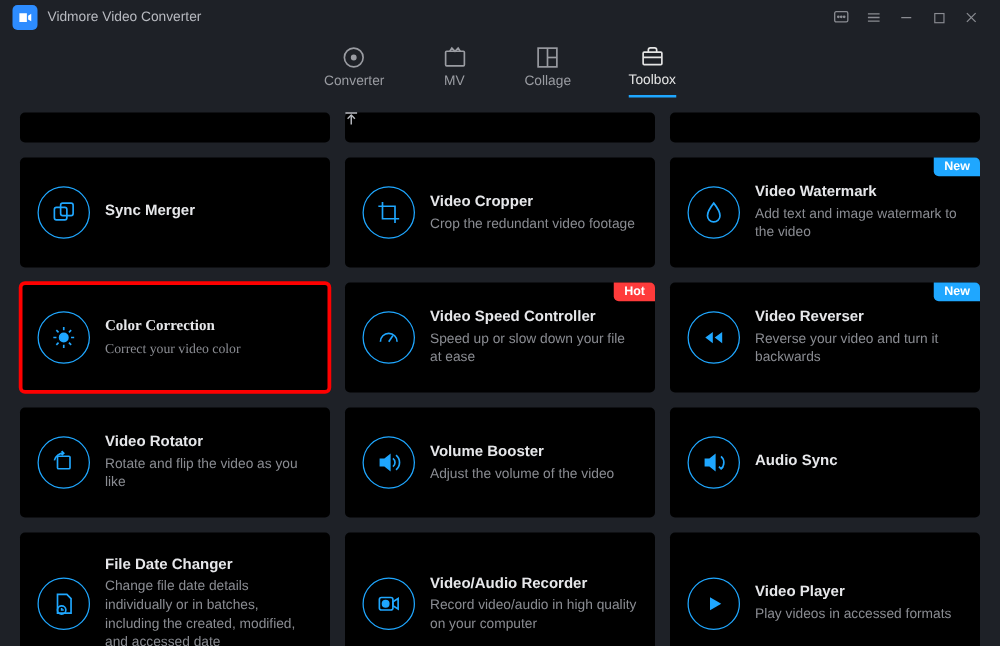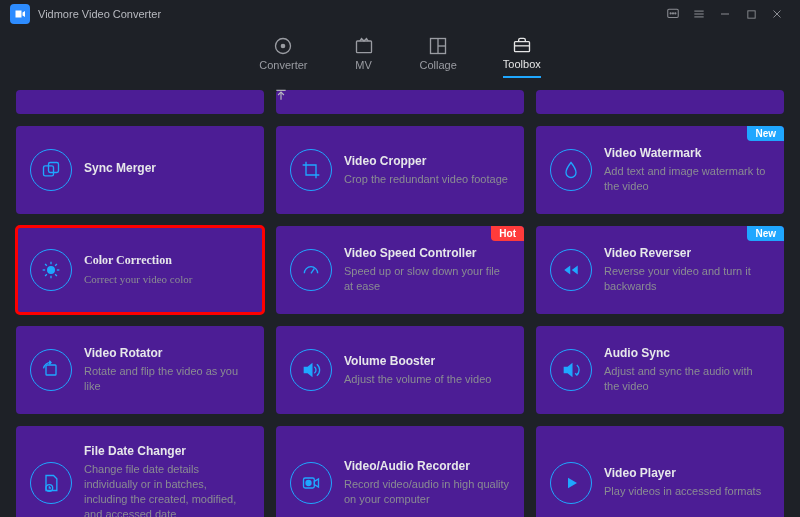--- a/index.html
+++ b/index.html
@@ -51,21 +51,21 @@
   overflow-y: auto;
   padding: 10px 16px 10px 16px;
 }
 .grid {
   display: grid;
   grid-template-columns: repeat(3, 1fr);
   gap: 12px;
 }
 .card {
   position: relative;
-  background: #4c1d95;
+  background: #000000;
   border-radius: 4px;
   padding: 18px 14px;
   display: flex; align-items: center;
   min-height: 88px;
   cursor: pointer;
 }
 .card.highlight { outline: 3px solid #ff0000; outline-offset: -2px; font-family: Liberation Serif, serif; }
 .card-icon {
   width: 42px; height: 42px; flex: 0 0 42px;
   border: 1.5px solid #1fa7ff;
@@ -315,21 +315,20 @@
     <div class="card">
       <div class="card-icon">
         <svg width="20" height="20" viewBox="0 0 24 24" fill="none" stroke="currentColor" stroke-width="1.6">
             <path d="M4 9h4l5-4v14l-5-4H4z" fill="currentColor"></path>
             <path d="M19 6a8 8 0 010 12"></path>
             <polyline points="17 16 19 18 21 16"></polyline>
           </svg>
       </div>
       <div class="card-body">
         <div class="card-title">Audio Sync</div>
-        <div class="card-desc">Adjust and sync the audio with the video</div>
       </div>
     </div>
 
     <div class="card">
       <div class="card-icon">
         <svg width="20" height="20" viewBox="0 0 24 24" fill="none" stroke="currentColor" stroke-width="1.6">
             <path d="M6 3h9l4 4v14H6z"></path>
             <circle cx="10" cy="18" r="4"></circle>
             <path d="M10 16v2h2"></path>
           </svg>

